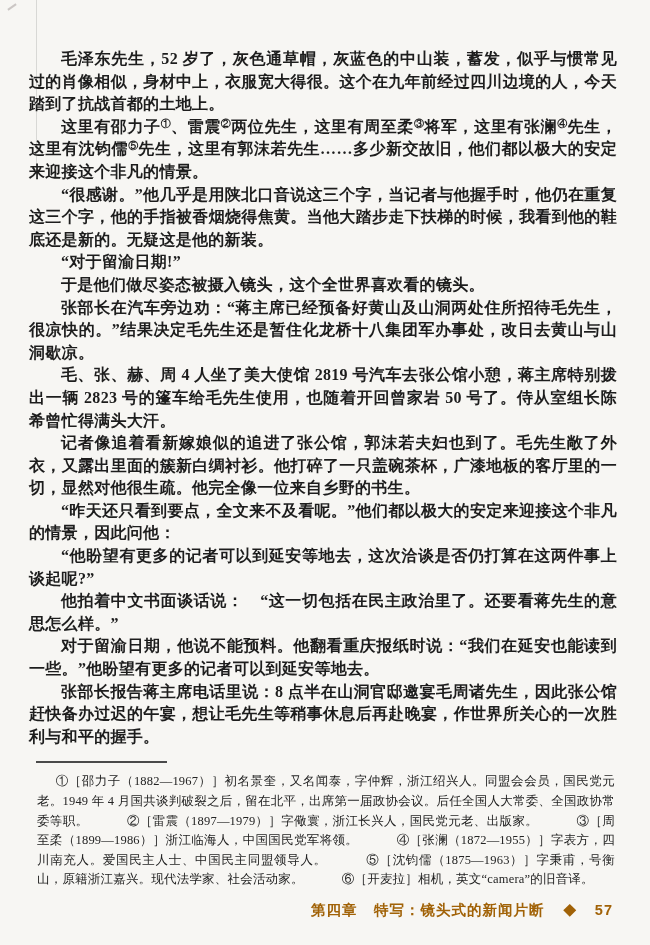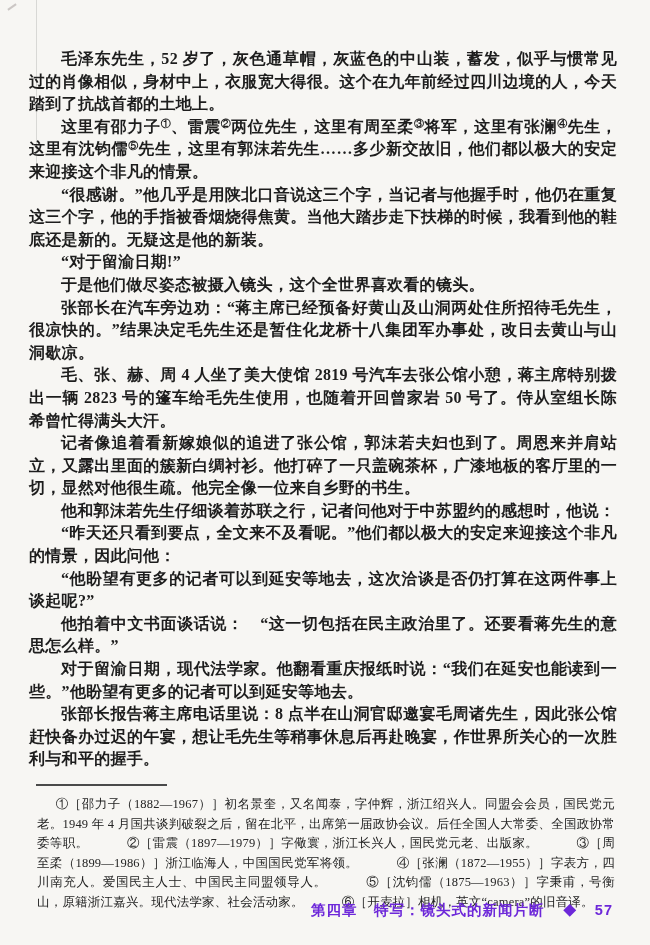--- a/index.html
+++ b/index.html
@@ -74,21 +74,21 @@
     font-weight: 500;
     color: #232323;
     letter-spacing: 0.2px;
   }
   .footer {
     position: absolute;
     right: 37px;
     bottom: 25px;
     font-size: 14.5px;
     font-weight: 700;
-    color: #6d28d9;
+    color: #a16207;
     letter-spacing: 1px;
     white-space: nowrap;
     text-align: right;
   }
   .footer .ft-chapter { margin-right: 12px; }
   .footer .ft-title   { margin-right: 14px; }
   .footer .diamond    { font-size: 13px; margin-right: 13px; }
   .footer .ft-num     { font-family: "Liberation Sans", sans-serif; font-weight: 700; }
 </style>
 </head>
@@ -102,26 +102,25 @@
   <div class="main-text">
 
     <div>
         <p>毛泽东先生，52 岁了，灰色通草帽，灰蓝色的中山装，蓄发，似乎与惯常见过的肖像相似，身材中上，衣服宽大得很。这个在九年前经过四川边境的人，今天踏到了抗战首都的土地上。</p>
         <p>这里有邵力子<sup>①</sup>、雷震<sup>②</sup>两位先生，这里有周至柔<sup>③</sup>将军，这里有张澜<sup>④</sup>先生，这里有沈钧儒<sup>⑤</sup>先生，这里有郭沫若先生……多少新交故旧，他们都以极大的安定来迎接这个非凡的情景。</p>
         <p>“很感谢。”他几乎是用陕北口音说这三个字，当记者与他握手时，他仍在重复这三个字，他的手指被香烟烧得焦黄。当他大踏步走下扶梯的时候，我看到他的鞋底还是新的。无疑这是他的新装。</p>
         <p>“对于留渝日期!”</p>
         <p>于是他们做尽姿态被摄入镜头，这个全世界喜欢看的镜头。</p>
         <p>张部长在汽车旁边劝：“蒋主席已经预备好黄山及山洞两处住所招待毛先生，很凉快的。”结果决定毛先生还是暂住化龙桥十八集团军办事处，改日去黄山与山洞歇凉。</p>
         <p>毛、张、赫、周 4 人坐了美大使馆 2819 号汽车去张公馆小憩，蒋主席特别拨出一辆 2823 号的篷车给毛先生使用，也随着开回曾家岩 50 号了。侍从室组长陈希曾忙得满头大汗。</p>
-        <p>记者像追着看新嫁娘似的追进了张公馆，郭沫若夫妇也到了。周恩来并肩站立，又露出里面的簇新白绸衬衫。他打碎了一只盖碗茶杯，广漆地板的客厅里的一切，显然对他很生疏。他完全像一位来自乡野的书生。</p>
-        <p>他和郭沫若先生仔细谈着苏联之行，记者问他对于中苏盟约的感想时，他说：</p>
+        <p>记者像追着看新嫁娘似的追进了张公馆，郭沫若夫妇也到了。毛先生敞了外衣，又露出里面的簇新白绸衬衫。他打碎了一只盖碗茶杯，广漆地板的客厅里的一切，显然对他很生疏。他完全像一位来自乡野的书生。</p>
         <p>“昨天还只看到要点，全文来不及看呢。”他们都以极大的安定来迎接这个非凡的情景，因此问他：</p>
         <p>“他盼望有更多的记者可以到延安等地去，这次洽谈是否仍打算在这两件事上谈起呢?”</p>
         <p>他拍着中文书面谈话说：　“这一切包括在民主政治里了。还要看蒋先生的意思怎么样。”</p>
-        <p>对于留渝日期，现代法学家。他翻看重庆报纸时说：“我们在延安也能读到一些。”他盼望有更多的记者可以到延安等地去。</p>
+        <p>对于留渝日期，他说不能预料。他翻看重庆报纸时说：“我们在延安也能读到一些。”他盼望有更多的记者可以到延安等地去。</p>
         <p>张部长报告蒋主席电话里说：8 点半在山洞官邸邀宴毛周诸先生，因此张公馆赶快备办过迟的午宴，想让毛先生等稍事休息后再赴晚宴，作世界所关心的一次胜利与和平的握手。</p>
       </div>
 
     <div class="footnote-sep"></div>
 
     <div class="footnotes">①［邵力子（1882—1967）］初名景奎，又名闻泰，字仲辉，浙江绍兴人。同盟会会员，国民党元老。1949 年 4 月国共谈判破裂之后，留在北平，出席第一届政协会议。后任全国人大常委、全国政协常委等职。　　　②［雷震（1897—1979）］字儆寰，浙江长兴人，国民党元老、出版家。　　　③［周至柔（1899—1986）］浙江临海人，中国国民党军将领。　　　④［张澜（1872—1955）］字表方，四川南充人。爱国民主人士、中国民主同盟领导人。　　　⑤［沈钧儒（1875—1963）］字秉甫，号衡山，原籍浙江嘉兴。现代法学家、社会活动家。　　　⑥［开麦拉］相机，英文“camera”的旧音译。</div>
   </div>
 
   <div class="footer">
     <span class="ft-chapter">第四章</span>

